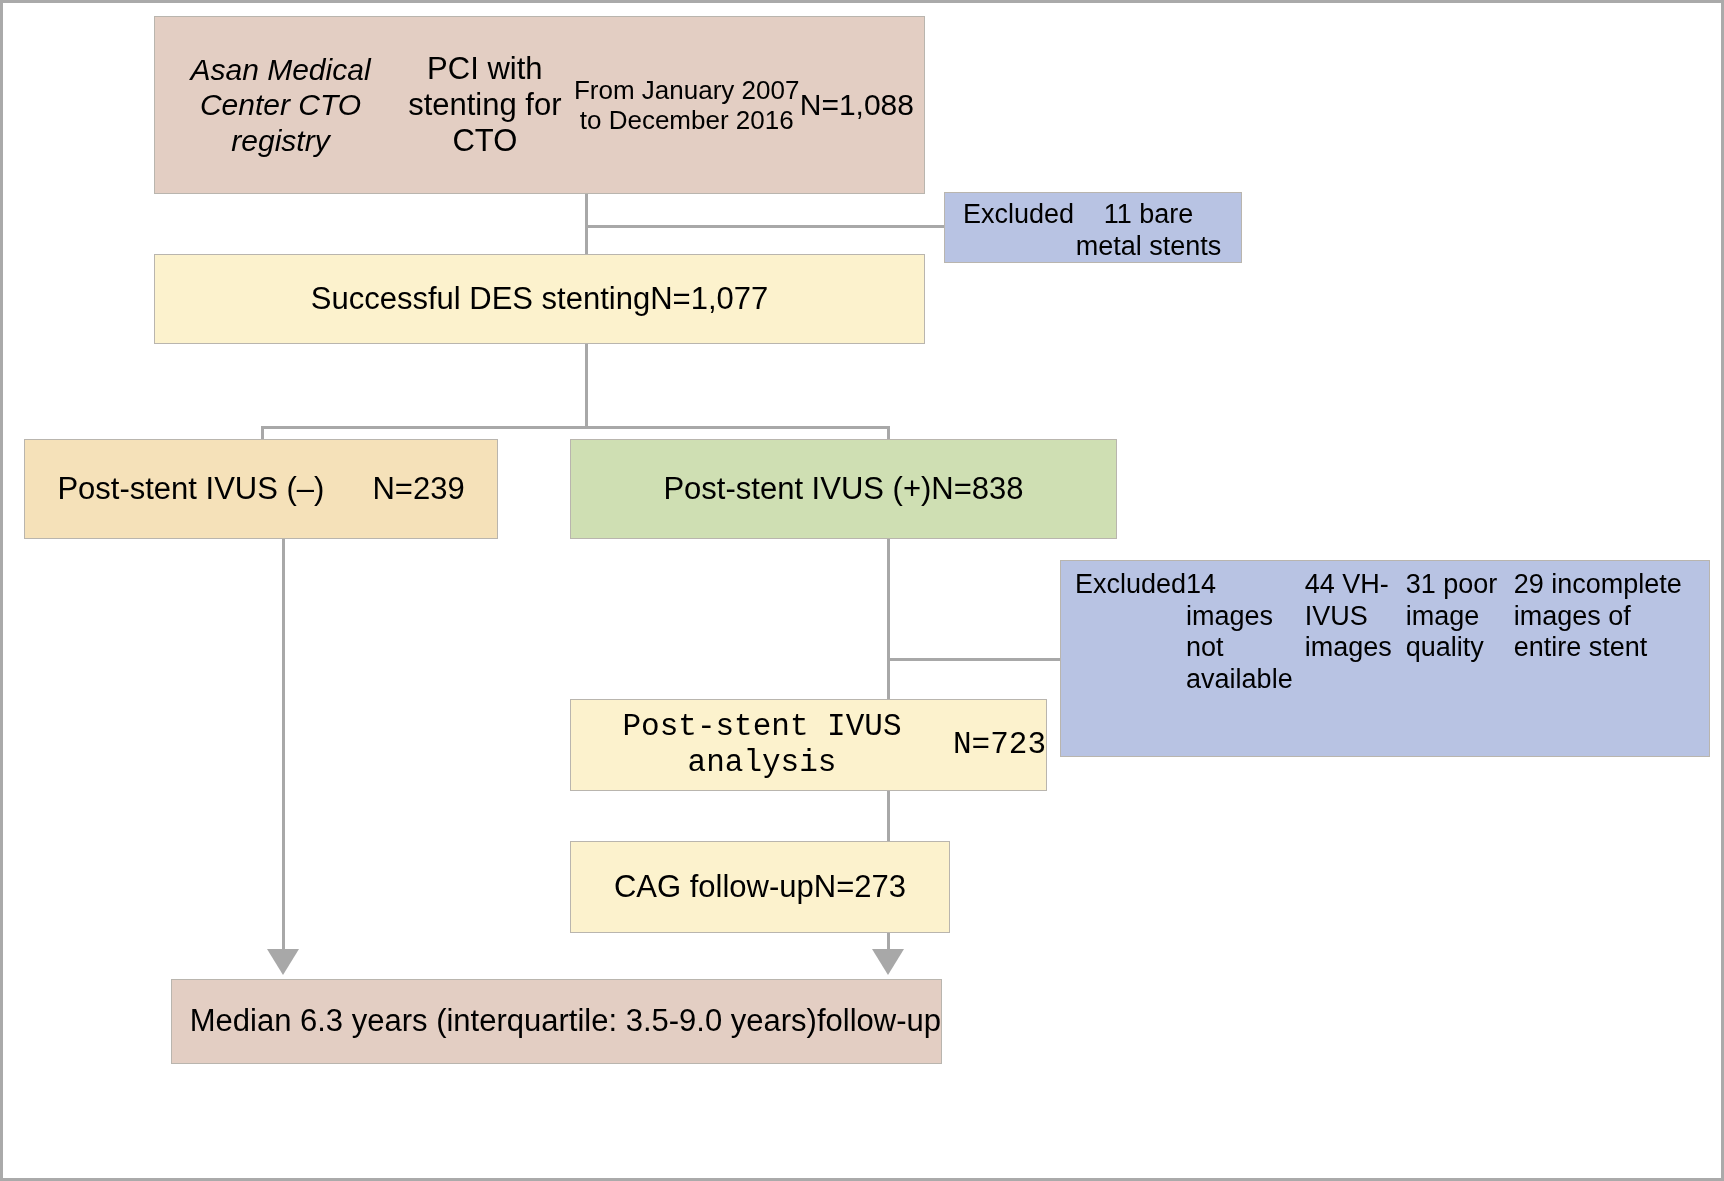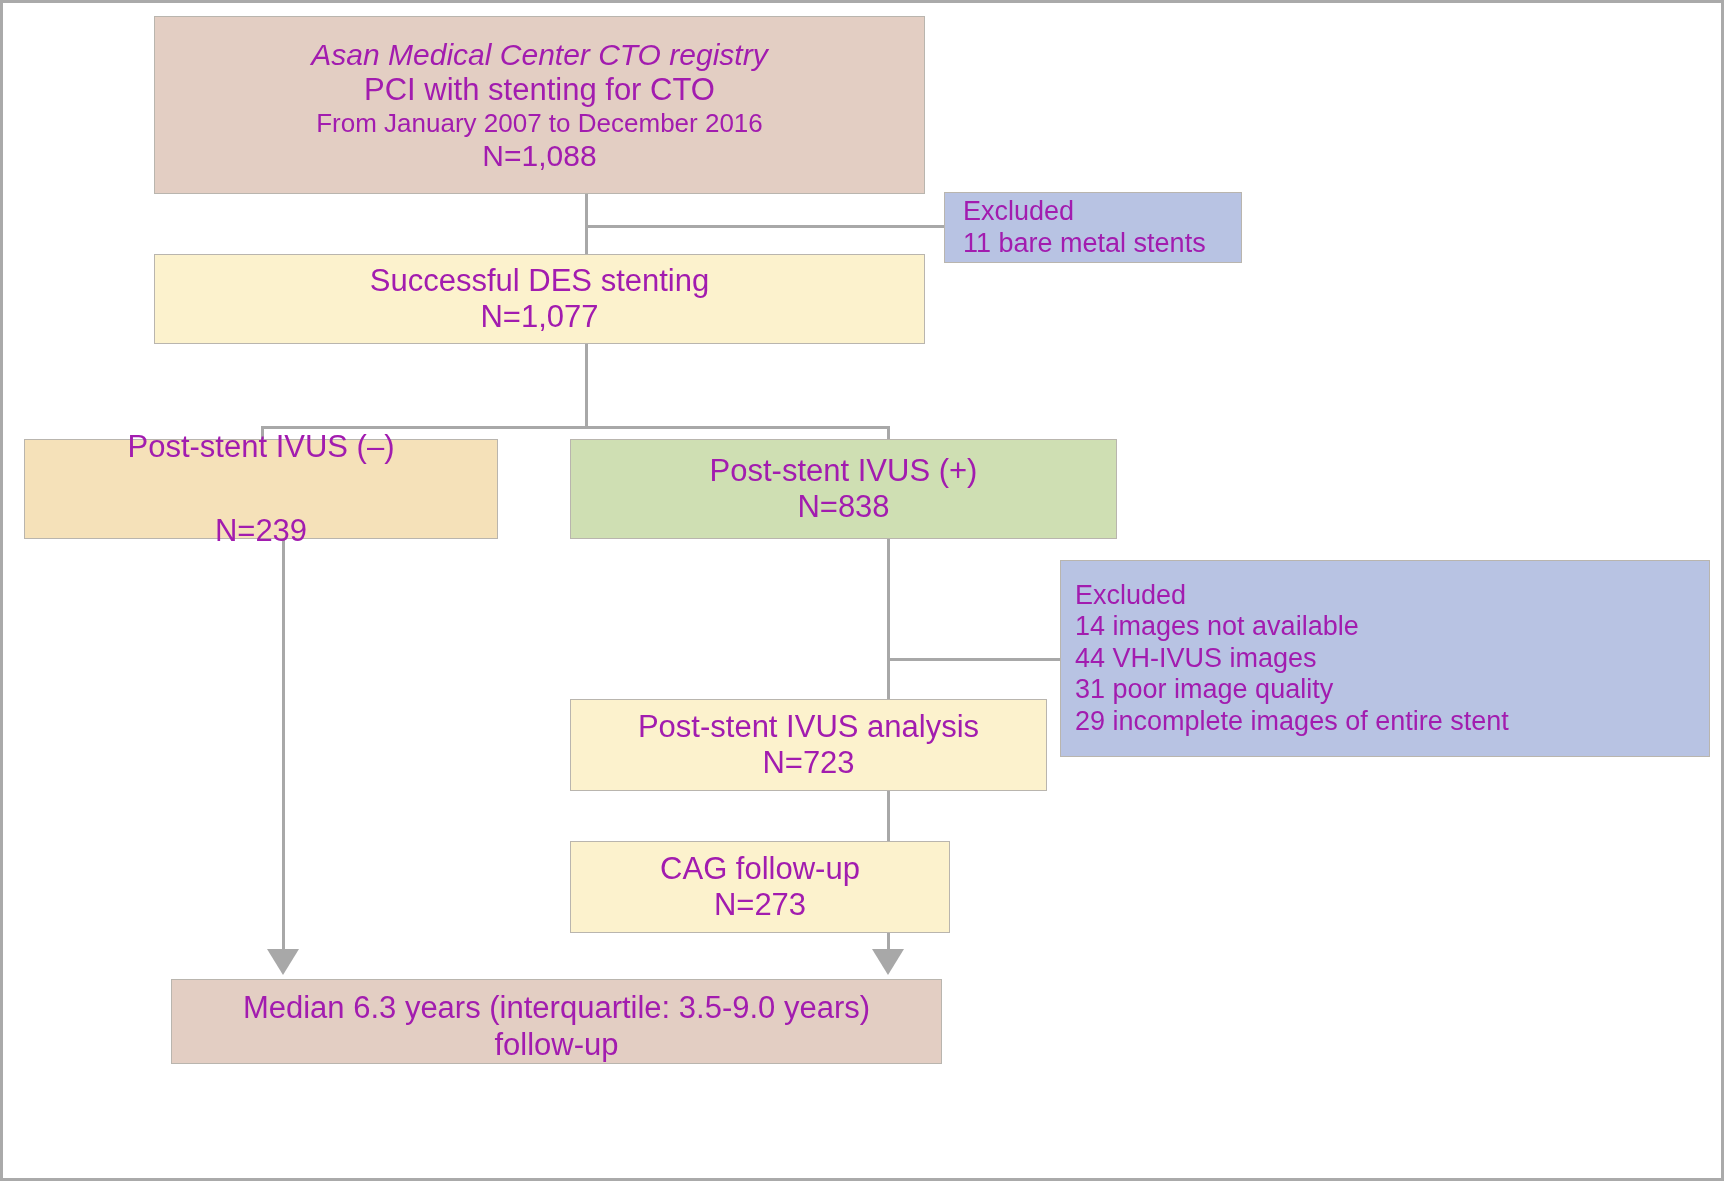--- a/index.html
+++ b/index.html
@@ -17,25 +17,25 @@
     background: #ffffff;
     border: 3px solid #aaaaaa;
     box-sizing: border-box;
     overflow: hidden;
   }
   .node {
     position: absolute;
     box-sizing: border-box;
     border: 1px solid #b9b5ae;
     display: flex;
-    flex-direction: column;
+    flex-direction: row;
     align-items: center;
     justify-content: center;
     text-align: center;
-    color: #a21caf;
+    color: #000000;
     line-height: 1.17;
   }
   .node.left-align {
     align-items: flex-start;
     text-align: left;
   }
   .line {
     position: absolute;
     background: #a8a8a8;
   }
@@ -48,21 +48,21 @@
     border-left: 16px solid transparent;
     border-right: 16px solid transparent;
     border-top: 26px solid #a8a8a8;
   }
 
   
   #node-registry   { left: 151px;  top: 13px;   width: 771px;  height: 178px; background: #e3cec3; padding: 8px 10px; }
   #node-des        { left: 151px;  top: 251px;  width: 771px;  height: 90px;  background: #fcf2cd; }
   #node-ivus-neg   { left: 21px;   top: 436px;  width: 474px;  height: 100px; background: #f5e1b9; gap: 48px; }
   #node-ivus-pos   { left: 567px;  top: 436px;  width: 547px;  height: 100px; background: #cfdfb3; }
-  #node-analysis   { left: 567px;  top: 696px;  width: 477px;  height: 92px;  background: #fcf2cd; }
+  #node-analysis   { left: 567px;  top: 696px;  width: 477px;  height: 92px;  background: #fcf2cd; font-family: Liberation Mono, monospace; }
   #node-cag        { left: 567px;  top: 838px;  width: 380px;  height: 92px;  background: #fcf2cd; }
   #node-followup   { left: 168px;  top: 976px;  width: 771px;  height: 85px;  background: #e3cec3; justify-content: flex-end; }
   #node-excluded-1 { left: 941px;  top: 189px;  width: 298px;  height: 71px;  background: #b8c3e3; padding: 6px 18px; }
   #node-excluded-2 { left: 1057px; top: 557px;  width: 650px;  height: 197px; background: #b8c3e3; padding: 8px 14px; }
 
   .t-italic  { font-style: italic; font-size: 30px; }
   .t-big     { font-size: 31px; }
   .t-mid     { font-size: 26px; text-align: center; }
   .t-n       { font-size: 30px; }
   .t-box     { font-size: 31px; }

